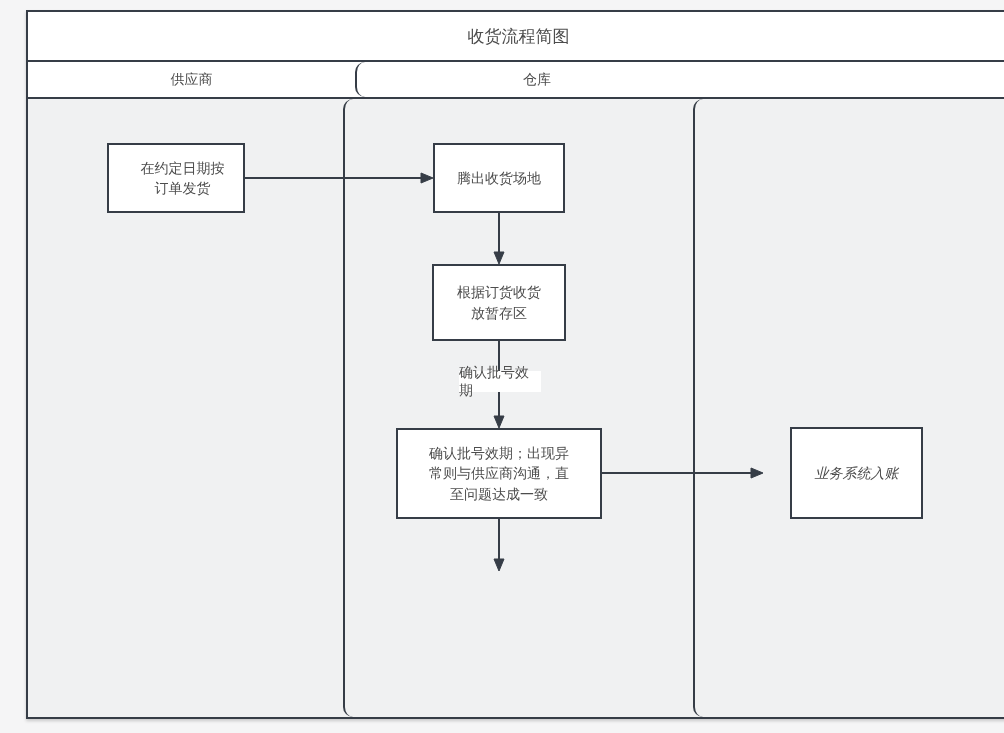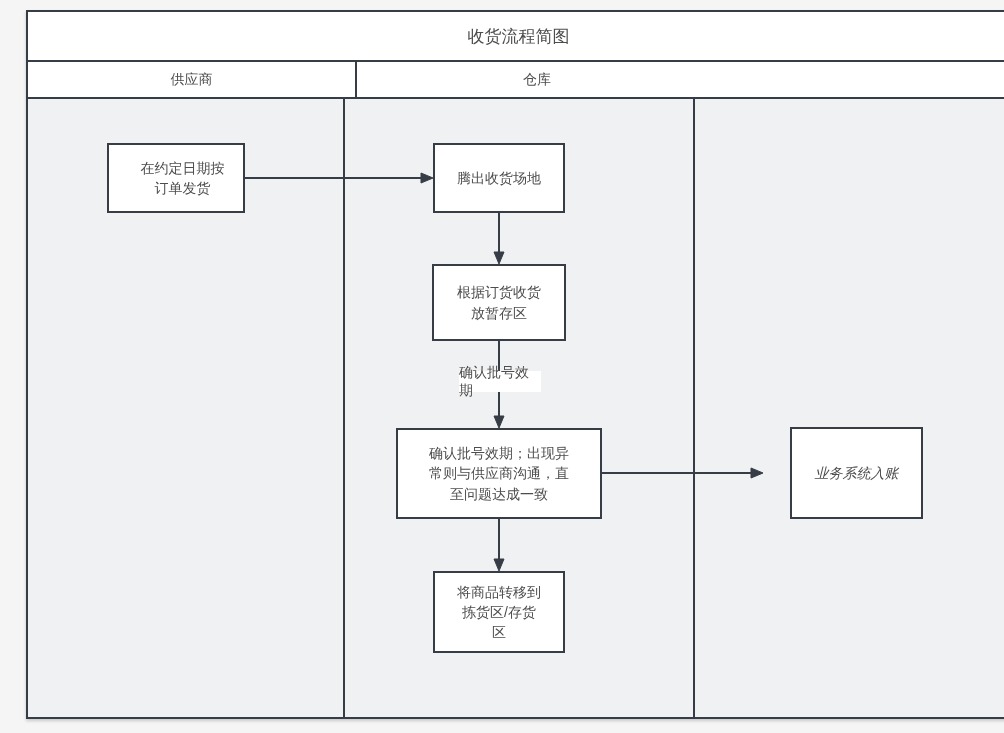--- a/index.html
+++ b/index.html
@@ -49,21 +49,21 @@
     box-sizing: border-box;
     display: flex;
     background: var(--header_bg);
     border-bottom: 2px solid var(--line);
   }
   .body-row {
     position: absolute;
     left: 0; top: 87px; right: 0; bottom: 0;
     display: flex;
   }
-  .cell { box-sizing: border-box; }
+  .cell { box-sizing: border-box; border-radius: 10px; }
   .c1 { width: 327px; }
   .c2 { width: 362px; border-left: 2px solid var(--line); font-family: Liberation Serif, serif; }
   .c3 { width: 328px; border-left: 2px solid var(--line); }
   .lane-header {
     display: flex; align-items: center; justify-content: center;
     font-size: 14px;
   }
   .arrows {
     position: absolute;
     left: 0; top: 0;
@@ -142,19 +142,16 @@
 
   <div class="node" id="node-staging">根据订货收货
 放暂存区</div>
 
   <div class="node" id="node-confirm">确认批号效期；出现异
 常则与供应商沟通，直
 至问题达成一致</div>
 
   <div class="node" id="node-booking">业务系统入账</div>
 
-  <div class="node" id="node-move">将商品转移到
-拣货区/存货
-区</div>
 
   <div class="edge-label">确认批号效期</div>
 
 </div>
 
 </body></html>

